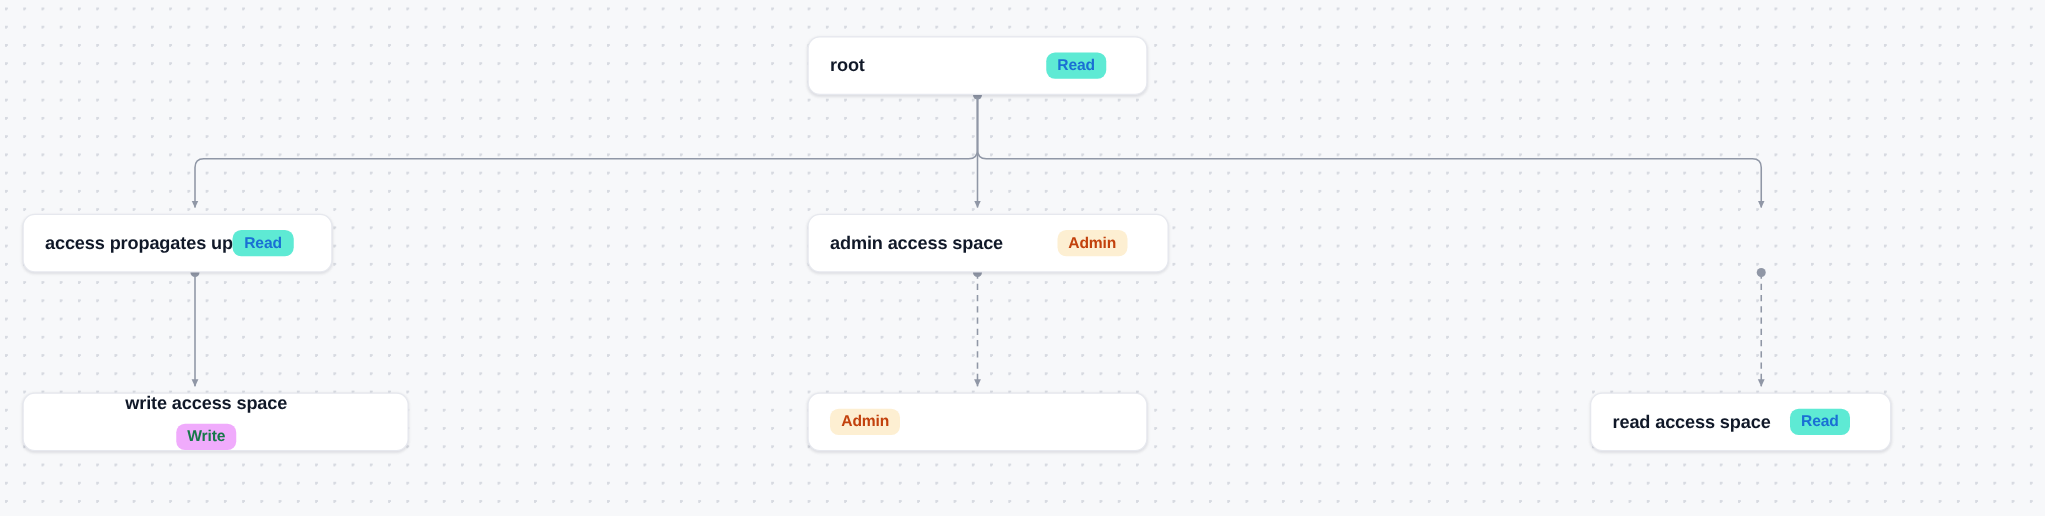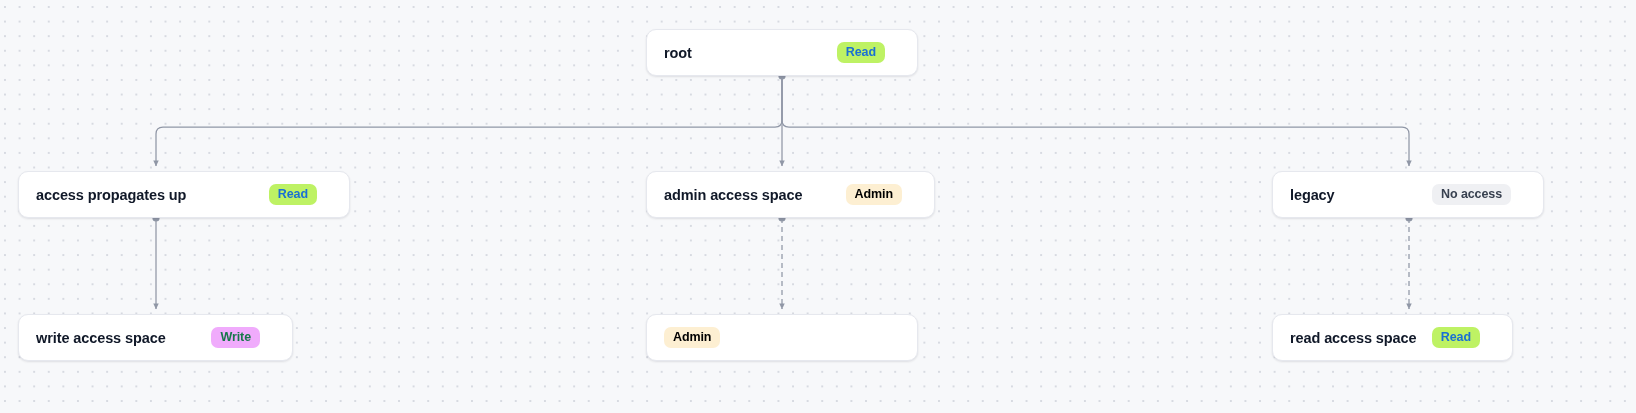--- a/index.html
+++ b/index.html
@@ -59,45 +59,45 @@
     font-size: 12.5px;
     font-weight: bold;
     border-radius: 7px;
     padding: 4px 9px 5px 9px;
     line-height: 1;
     white-space: nowrap;
     letter-spacing: -0.1px;
   }
 
   .badge-read {
-    background: #bef264;
+    background: #5eead4;
     color: #1a6fd4;
   }
 
   .badge-admin {
     background: #fdefd2;
-    color: #000000;
+    color: #c2410c;
   }
 
   .badge-write {
     background: #f0abfc;
     color: #17784a;
   }
 
   .badge-none {
     background: #eff0f3;
     color: #384150;
   }
 
   
   #node-root          { left: 646px; top: 29px;  width: 272px; }
-  #node-prop-up       { left: 18px;  top: 171px; width: 332px; }
+  #node-prop-up       { left: 18px;  top: 171px; width: 248px; }
   #node-admin-space   { left: 646px; top: 171px; width: 289px; }
   #node-legacy        { left: 1272px;top: 171px; width: 272px; }
-  #node-write-space   { left: 18px;  top: 314px; width: 275px; }
+  #node-write-space   { left: 18px;  top: 314px; width: 309px; flex-direction: column; }
   #node-prop-down     { left: 646px; top: 314px; width: 272px; }
   #node-read-space    { left: 1272px;top: 314px; width: 241px; }
 </style>
 </head>
 <body>
 
 <div id="canvas">
 
   <svg id="edge-layer" width="1636" height="413" viewBox="0 0 1636 413" xmlns="http://www.w3.org/2000/svg">
     <defs>
@@ -132,24 +132,20 @@
   <div class="node" id="node-prop-up">
     <span class="node-label">access propagates up</span>
     <span class="badge badge-read">Read</span>
   </div>
 
   <div class="node" id="node-admin-space">
     <span class="node-label">admin access space</span>
     <span class="badge badge-admin">Admin</span>
   </div>
 
-  <div class="node" id="node-legacy">
-    <span class="node-label">legacy</span>
-    <span class="badge badge-none">No access</span>
-  </div>
 
   <div class="node" id="node-write-space">
     <span class="node-label">write access space</span>
     <span class="badge badge-write">Write</span>
   </div>
 
   <div class="node" id="node-prop-down">
     <span class="badge badge-admin">Admin</span>
   </div>
 

